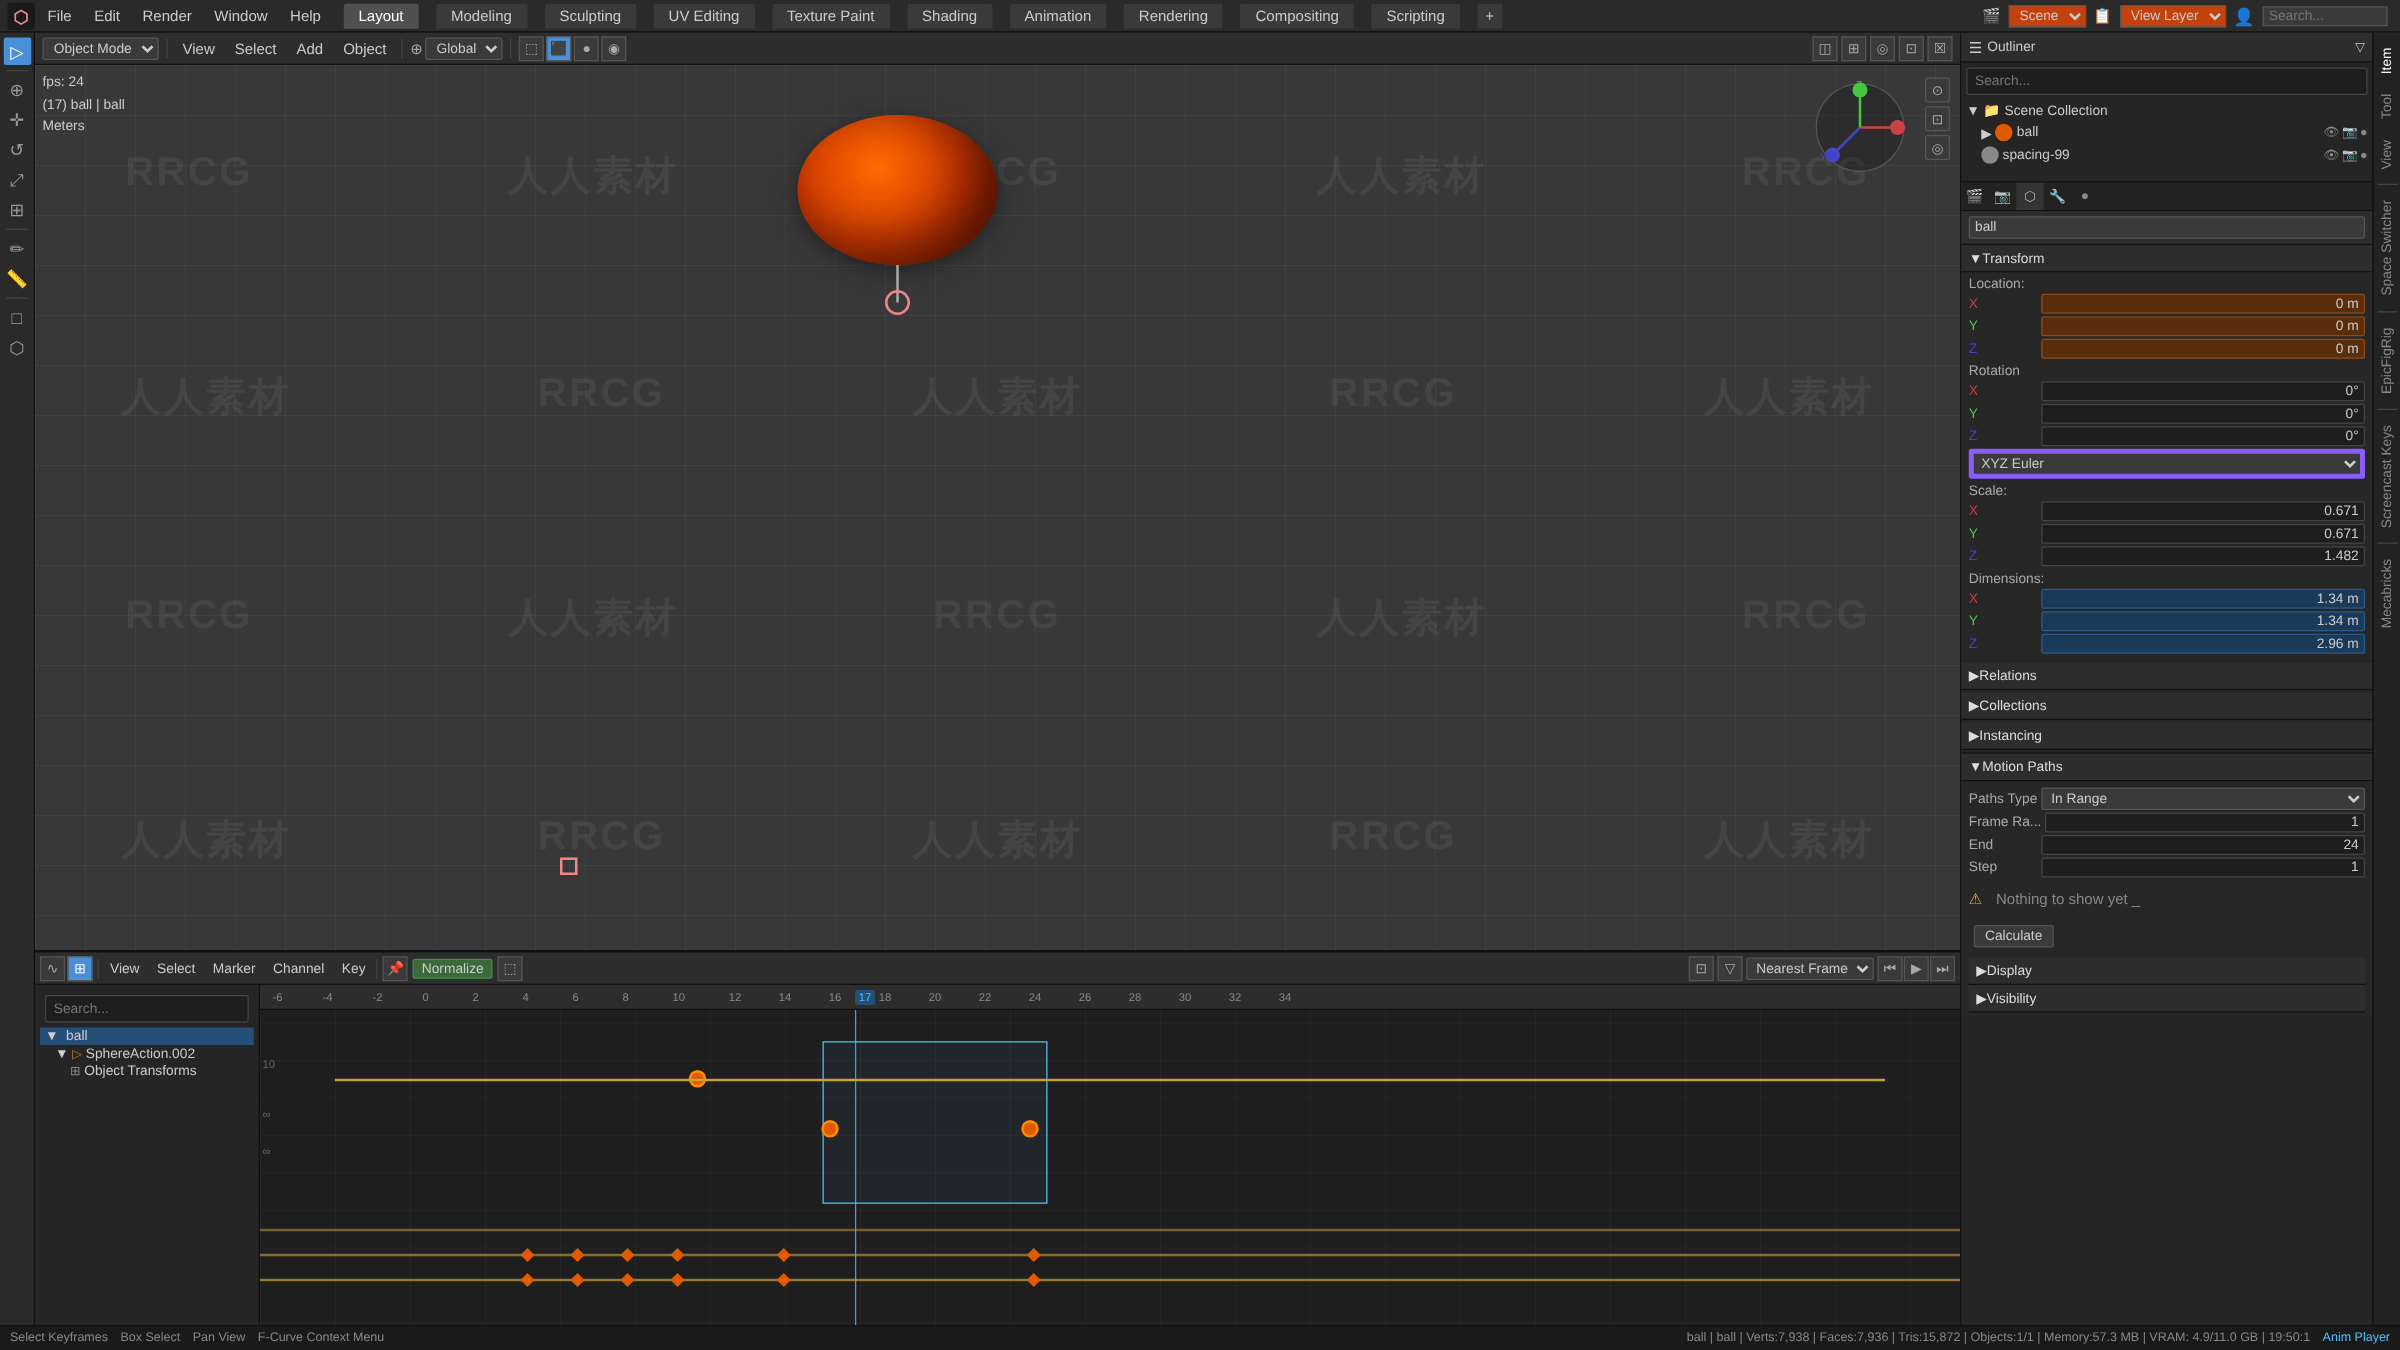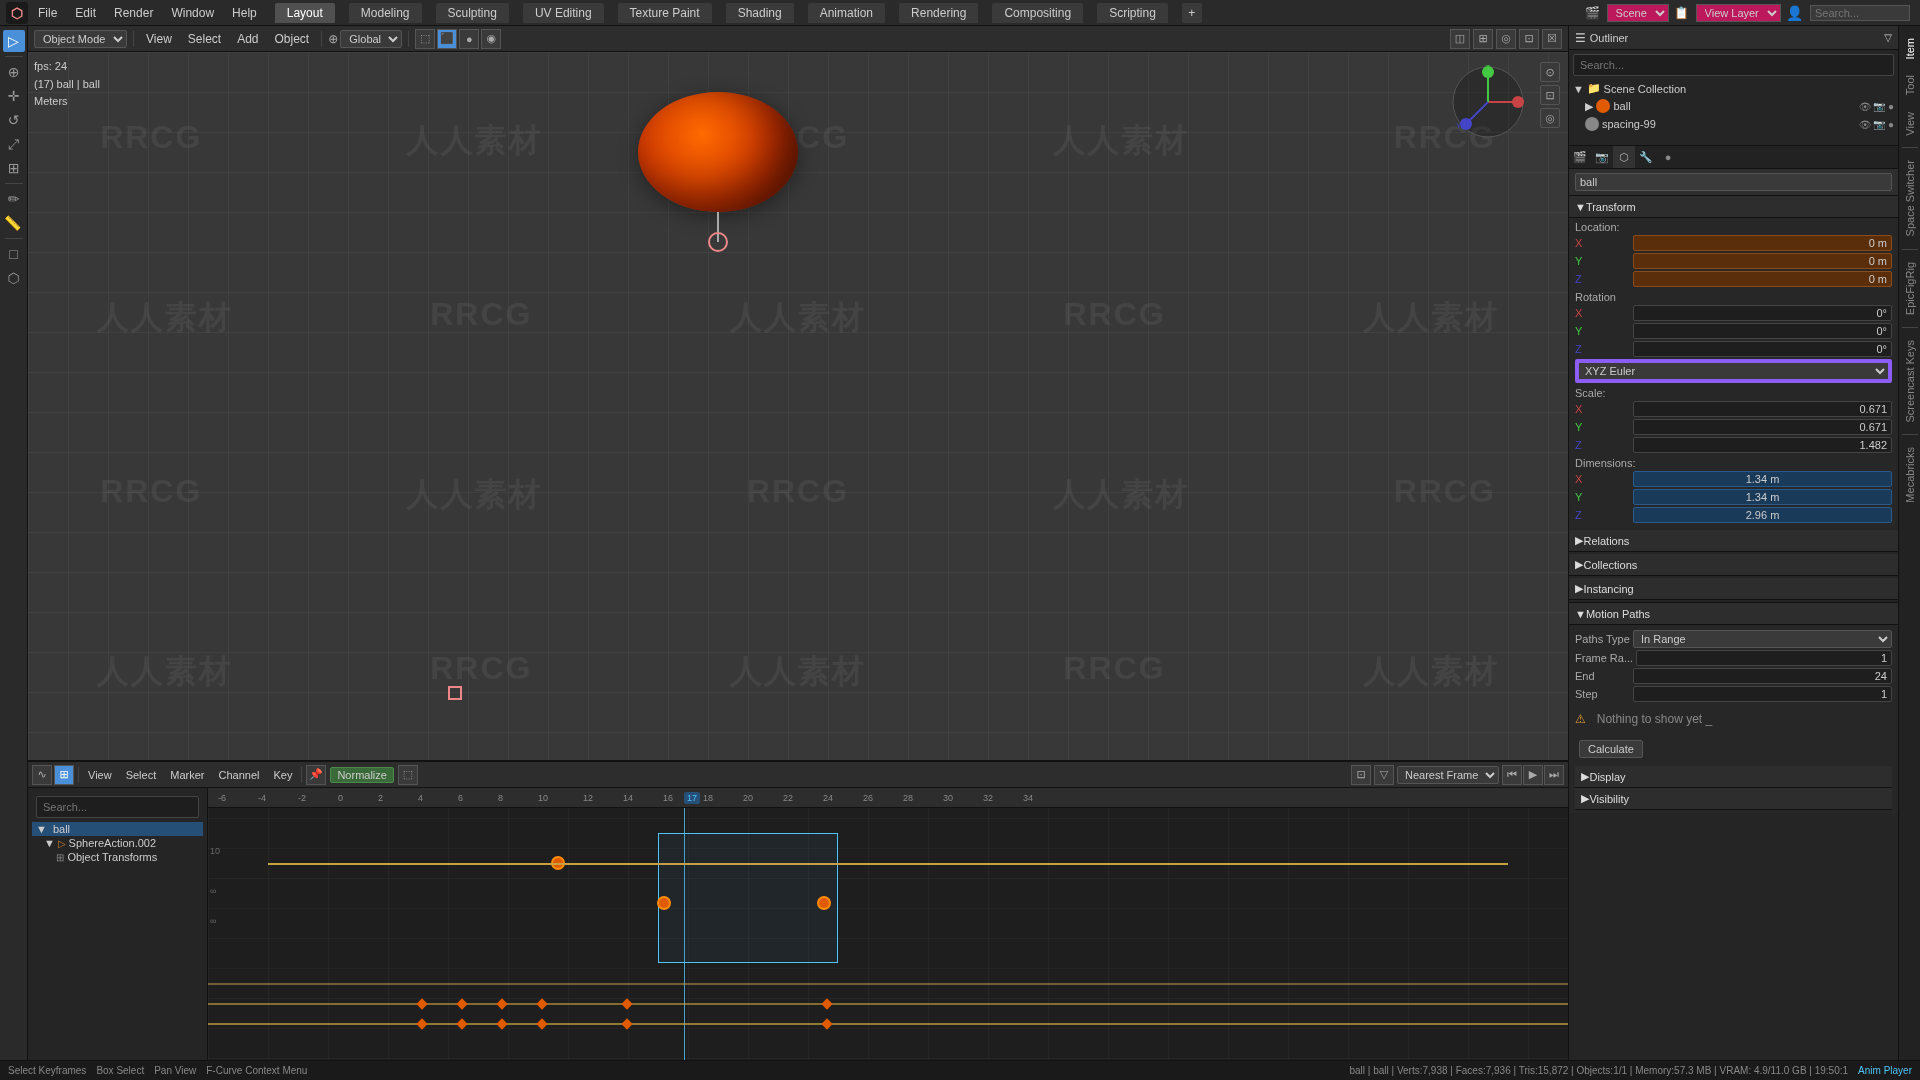--- a/index.html
+++ b/index.html
@@ -56,21 +56,21 @@
     .top-bar-right {
       margin-left: auto;
       display: flex;
       align-items: center;
       gap: 6px;
       padding-right: 10px;
       font-size: 12px;
       color: #aaa;
     }
     .scene-select {
-      background: #be185d;
+      background: #c2410c;
       border: 1px solid #555;
       color: #ccc;
       padding: 1px 4px;
       font-size: 11px;
     }
 
     
     .left-toolbar {
       width: 28px;
       background: #2a2a2a;
@@ -394,21 +394,21 @@
       flex: 1;
       background: #1e1e1e;
       border: 1px solid #444;
       color: #ccc;
       padding: 1px 4px;
       font-size: 11px;
       text-align: right;
       border-radius: 2px;
     }
     .ps-val.orange { background: #5a2e0a; border-color: #8b4a1a; }
-    .ps-val.blue { background: #1a3a5a; border-color: #2a5a8b; text-align: center; }
+    .ps-val.blue { background: #1a3a5a; border-color: #2a5a8b; }
 
     
     .motion-paths-section {
       border-top: 1px solid #111;
     }
     .mp-dropdown {
       flex: 1;
       background: #3a3a3a;
       border: 1px solid #555;
       color: #ccc;

